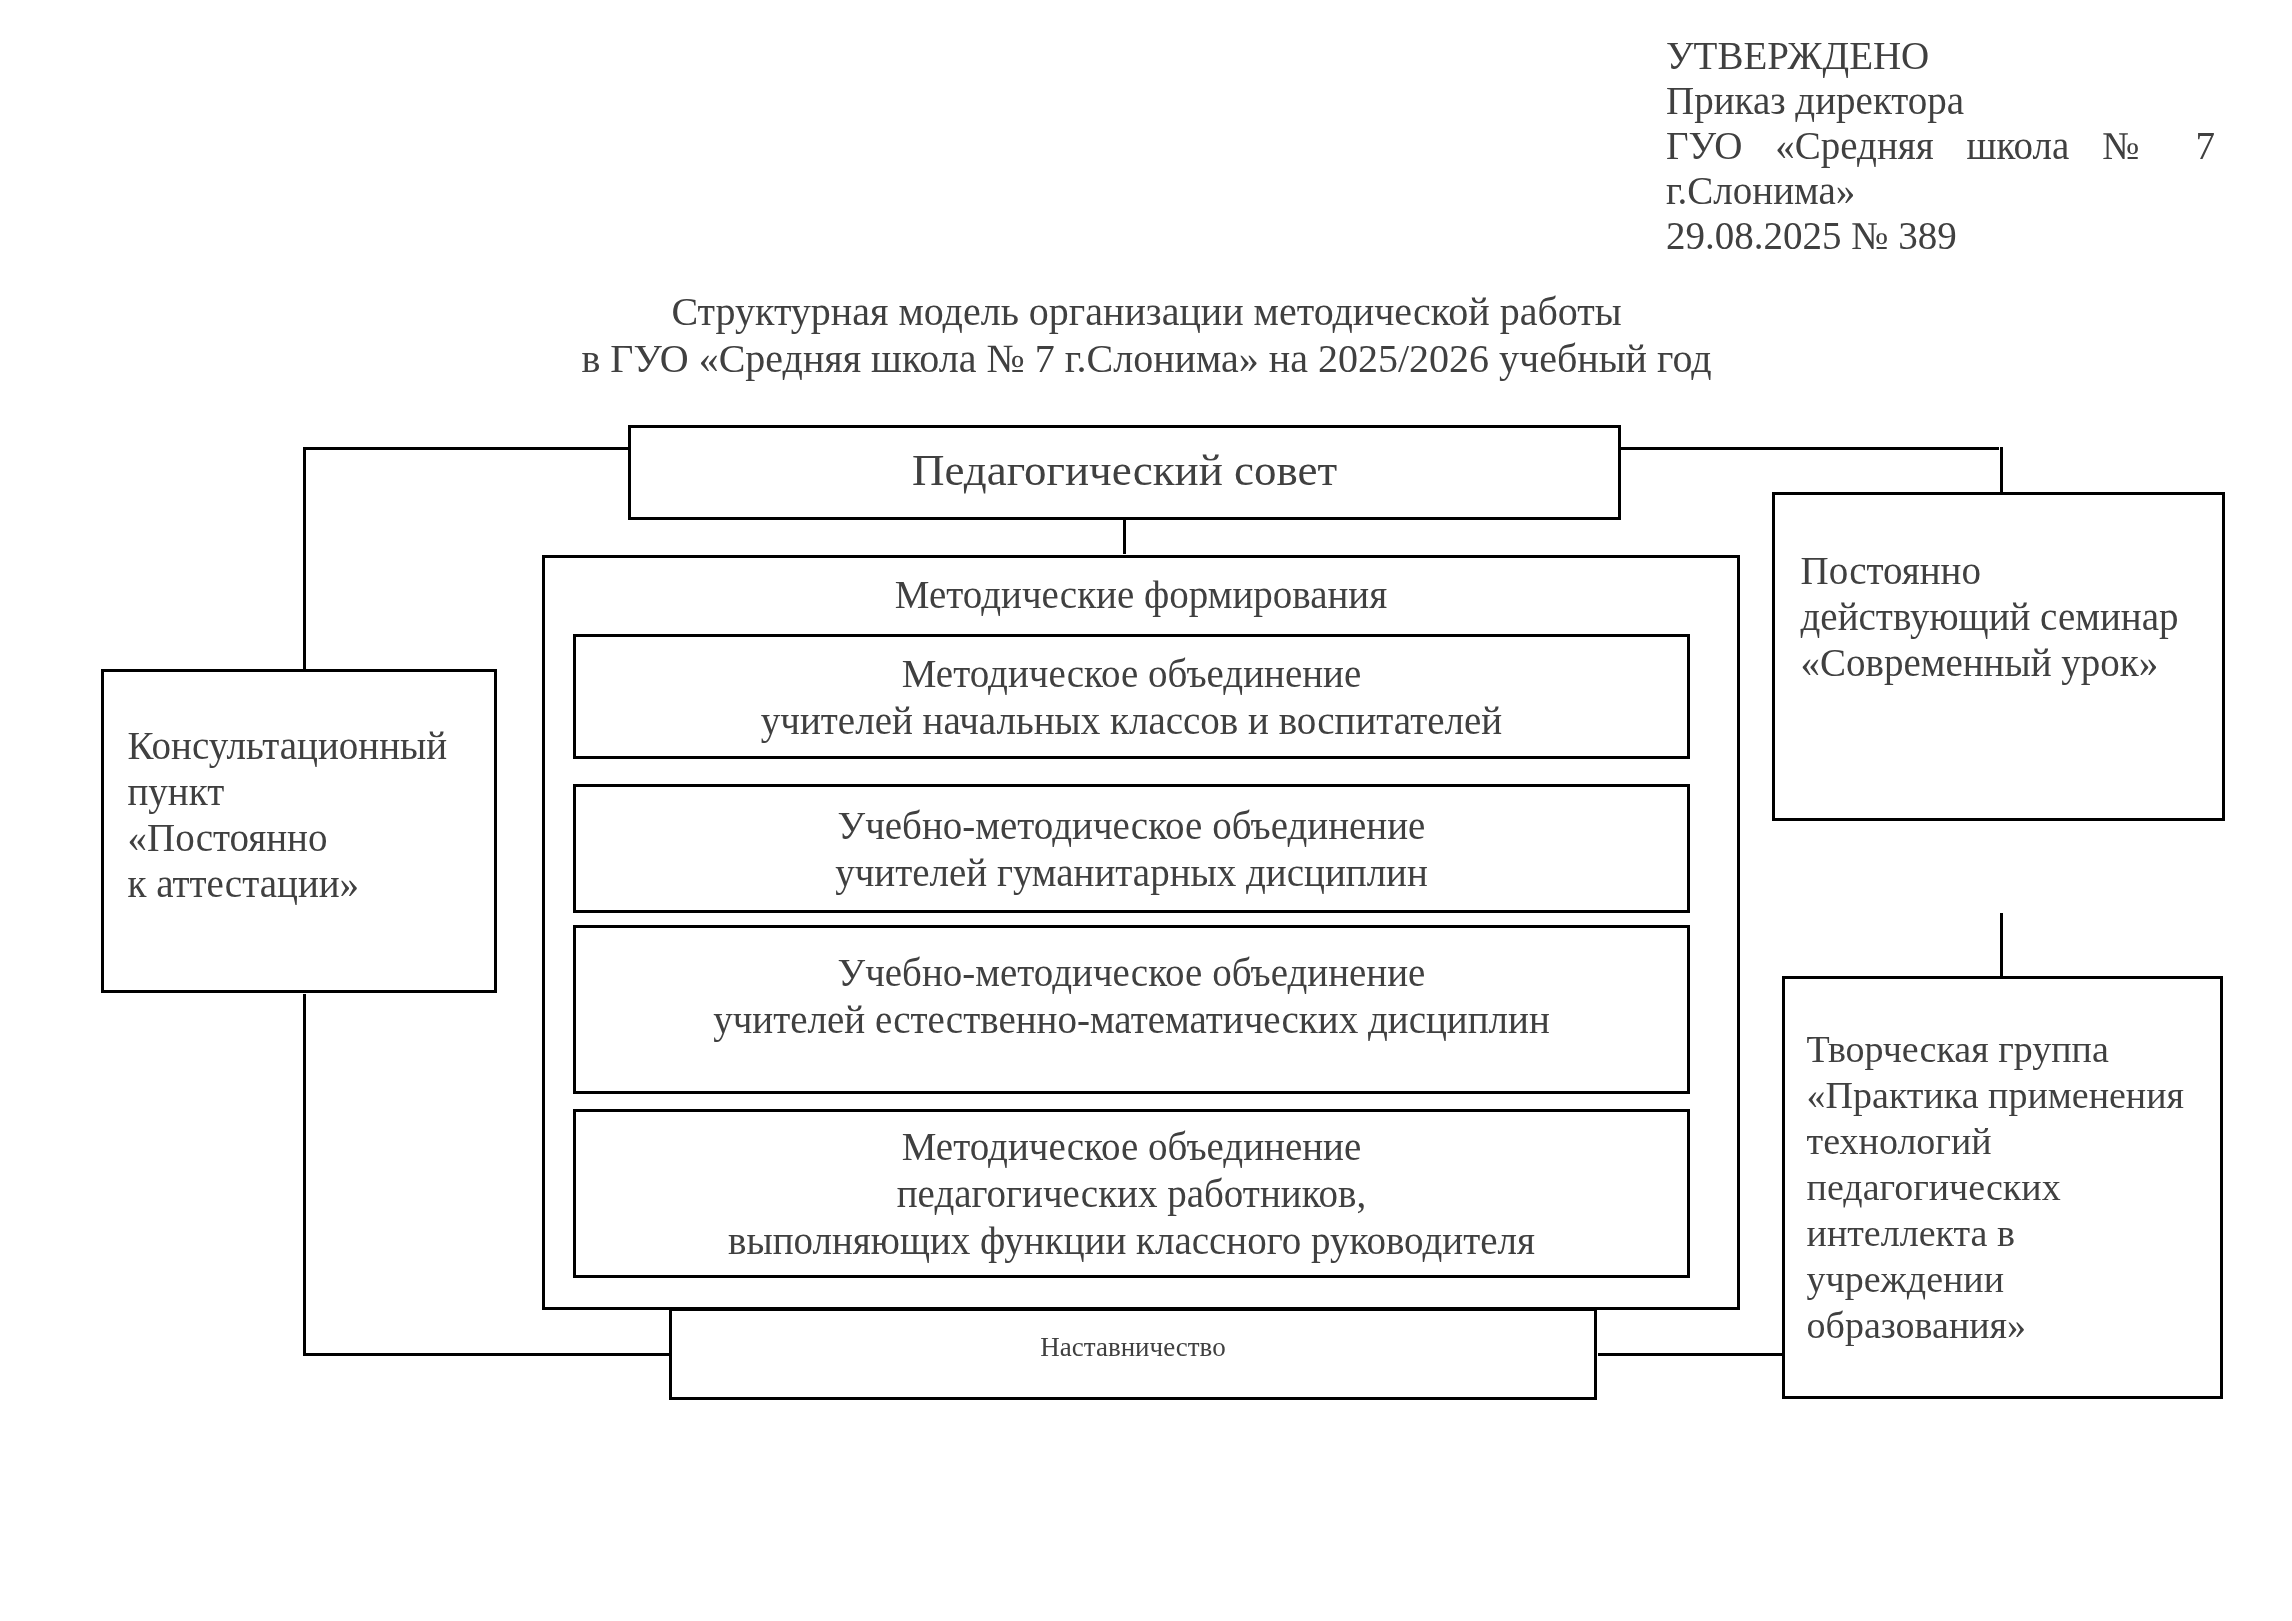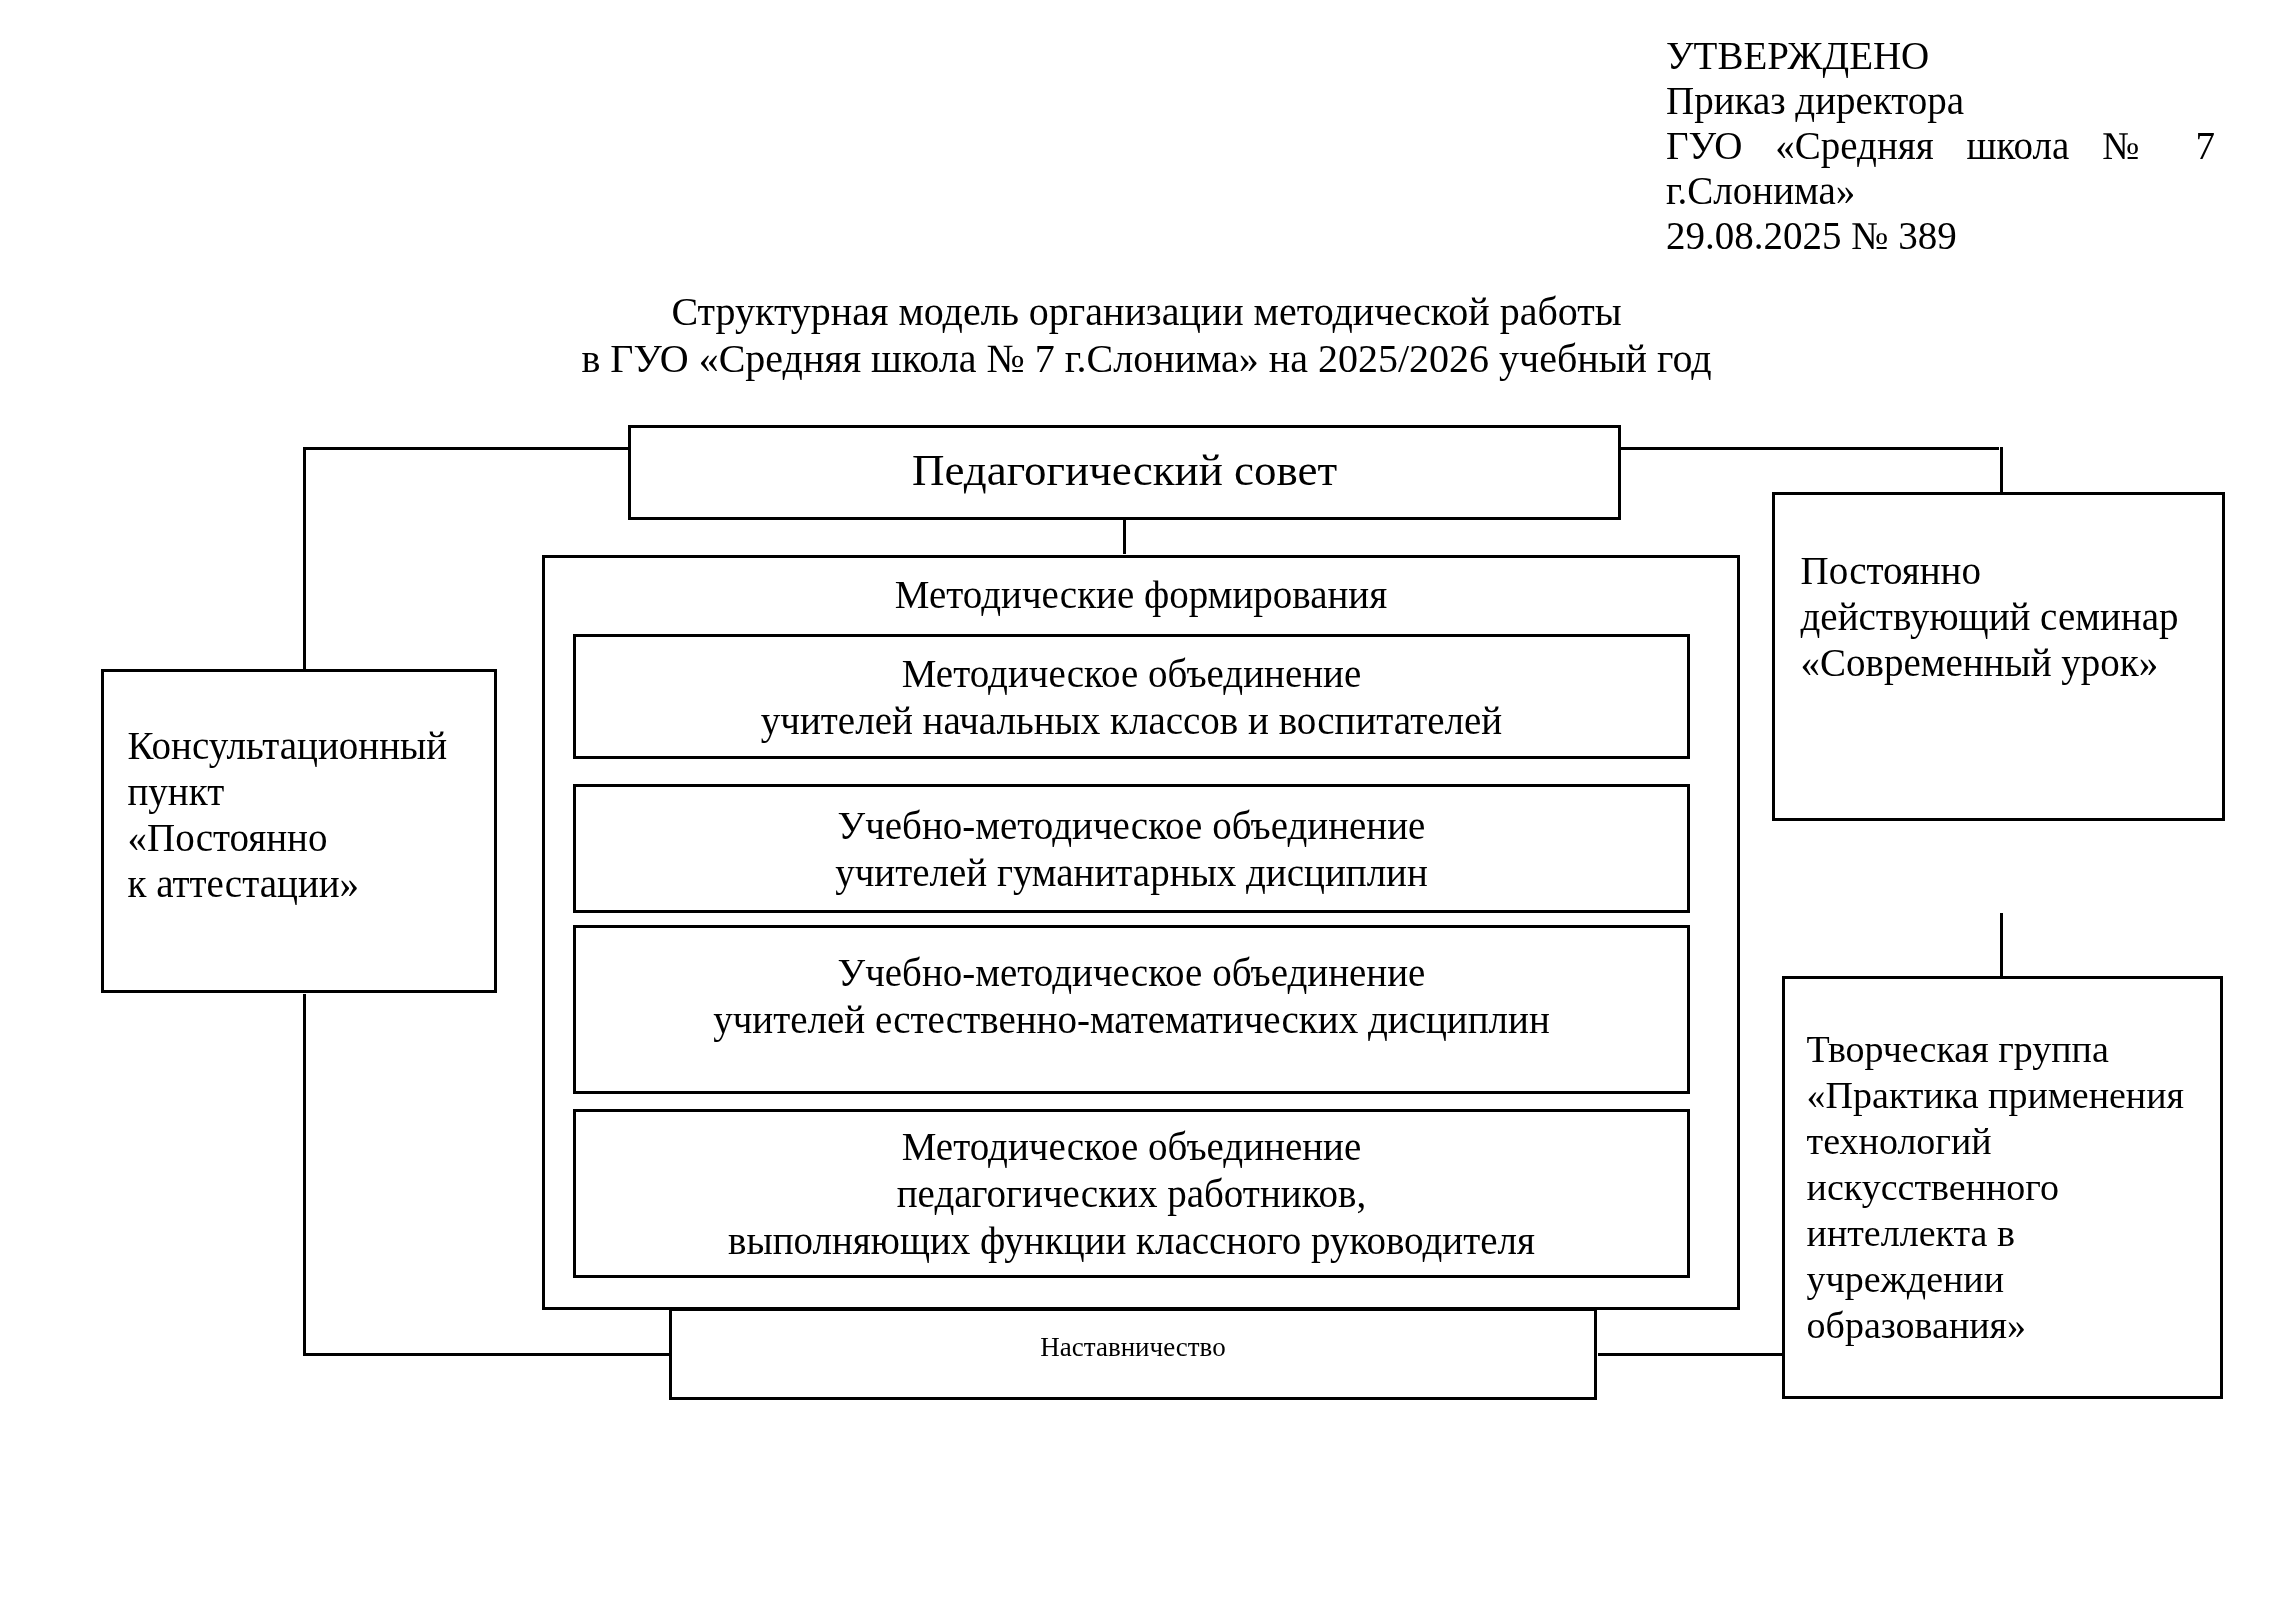--- a/index.html
+++ b/index.html
@@ -1,21 +1,21 @@
 <!DOCTYPE html>
 <html><head>
 <meta charset="utf-8">
 <style>
   html, body { margin: 0; padding: 0; background: #ffffff; }
   .canvas {
     position: relative;
     width: 2293px;
     height: 1621px;
     background: #ffffff;
-    color: #000000;
+    color: #404040;
     font-family: "Liberation Serif", "DejaVu Serif", serif;
     overflow: hidden;
   }
   
   .approval {
     position: absolute;
     left: 1666px; top: 33px; width: 549px;
     font-size: 39px; line-height: 45px;
   }
   .approval .just { text-align: justify; text-align-last: justify; }
@@ -128,21 +128,21 @@
   <div class="dbox side-box seminar">
     <div>Постоянно</div>
     <div>действующий семинар</div>
     <div>«Современный урок»</div>
   </div>
 
   <div class="dbox side-box tvorch">
     <div>Творческая группа</div>
     <div>«Практика применения</div>
     <div>технологий</div>
-    <div>искусственного</div>
+    <div>педагогических</div>
     <div>интеллекта в</div>
     <div>учреждении</div>
     <div>образования»</div>
   </div>
 
   <div class="dbox nastav center-lines">
     <div>Наставничество</div>
   </div>
 
 </div>

